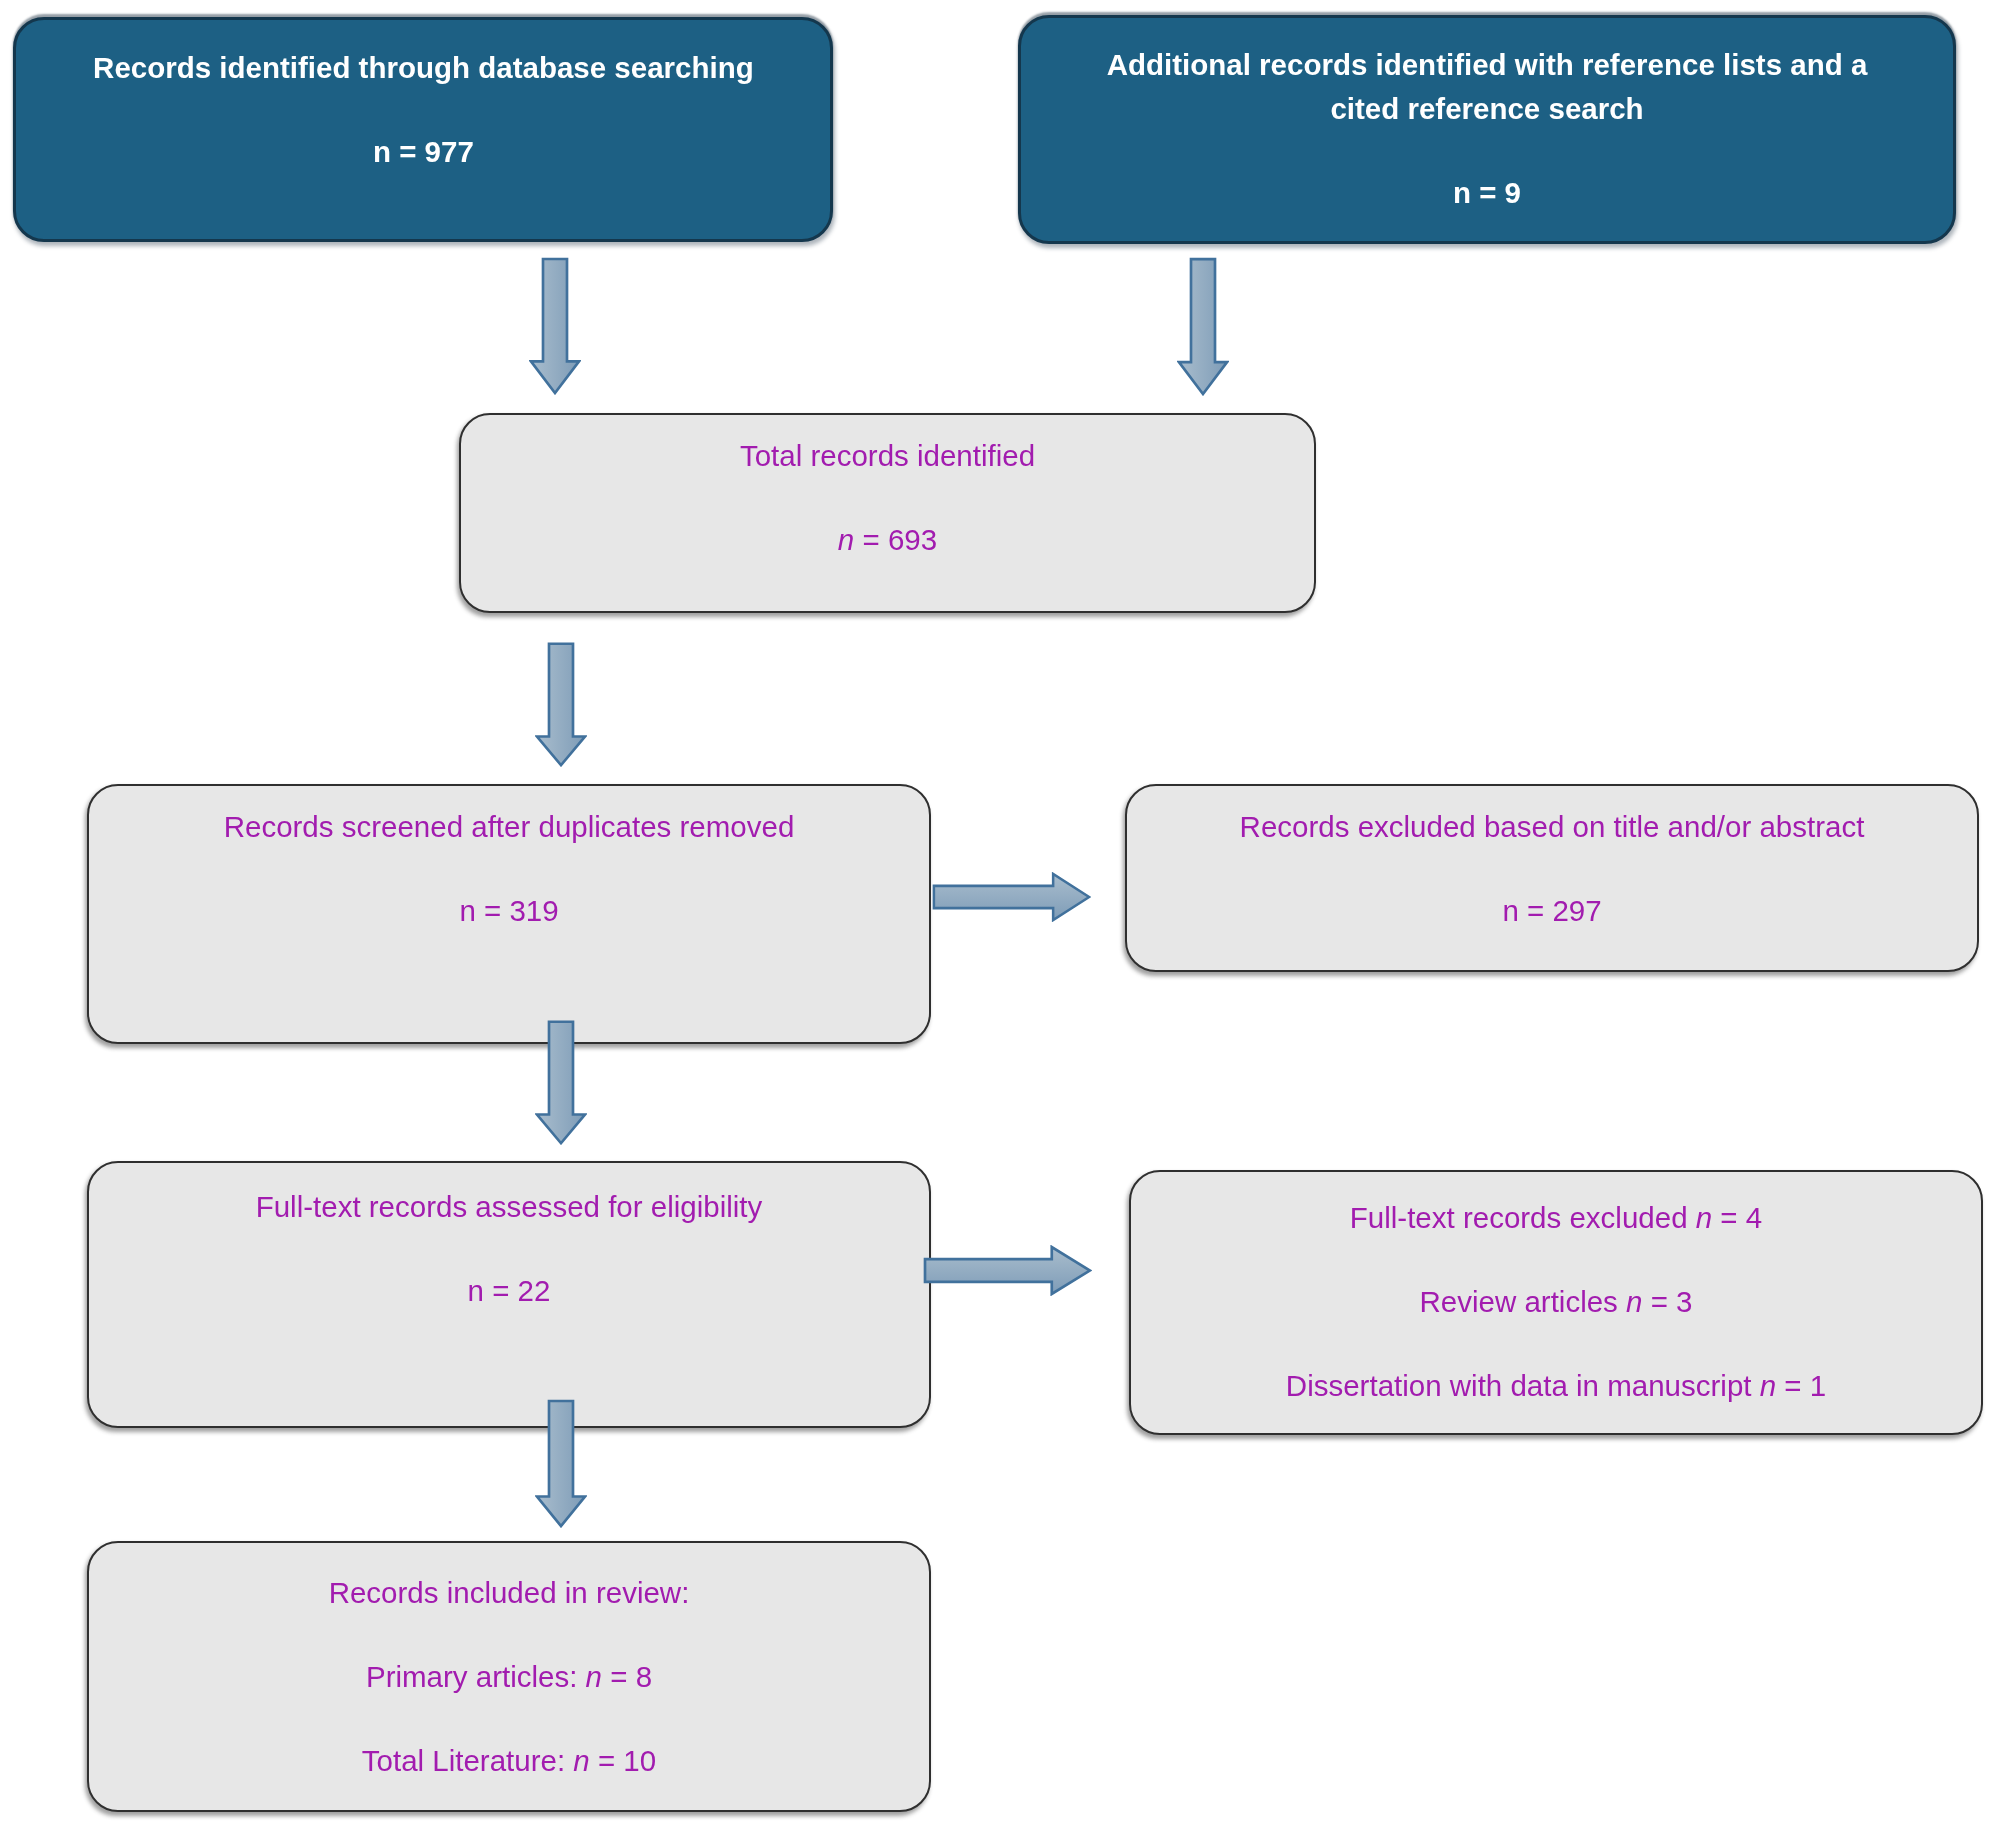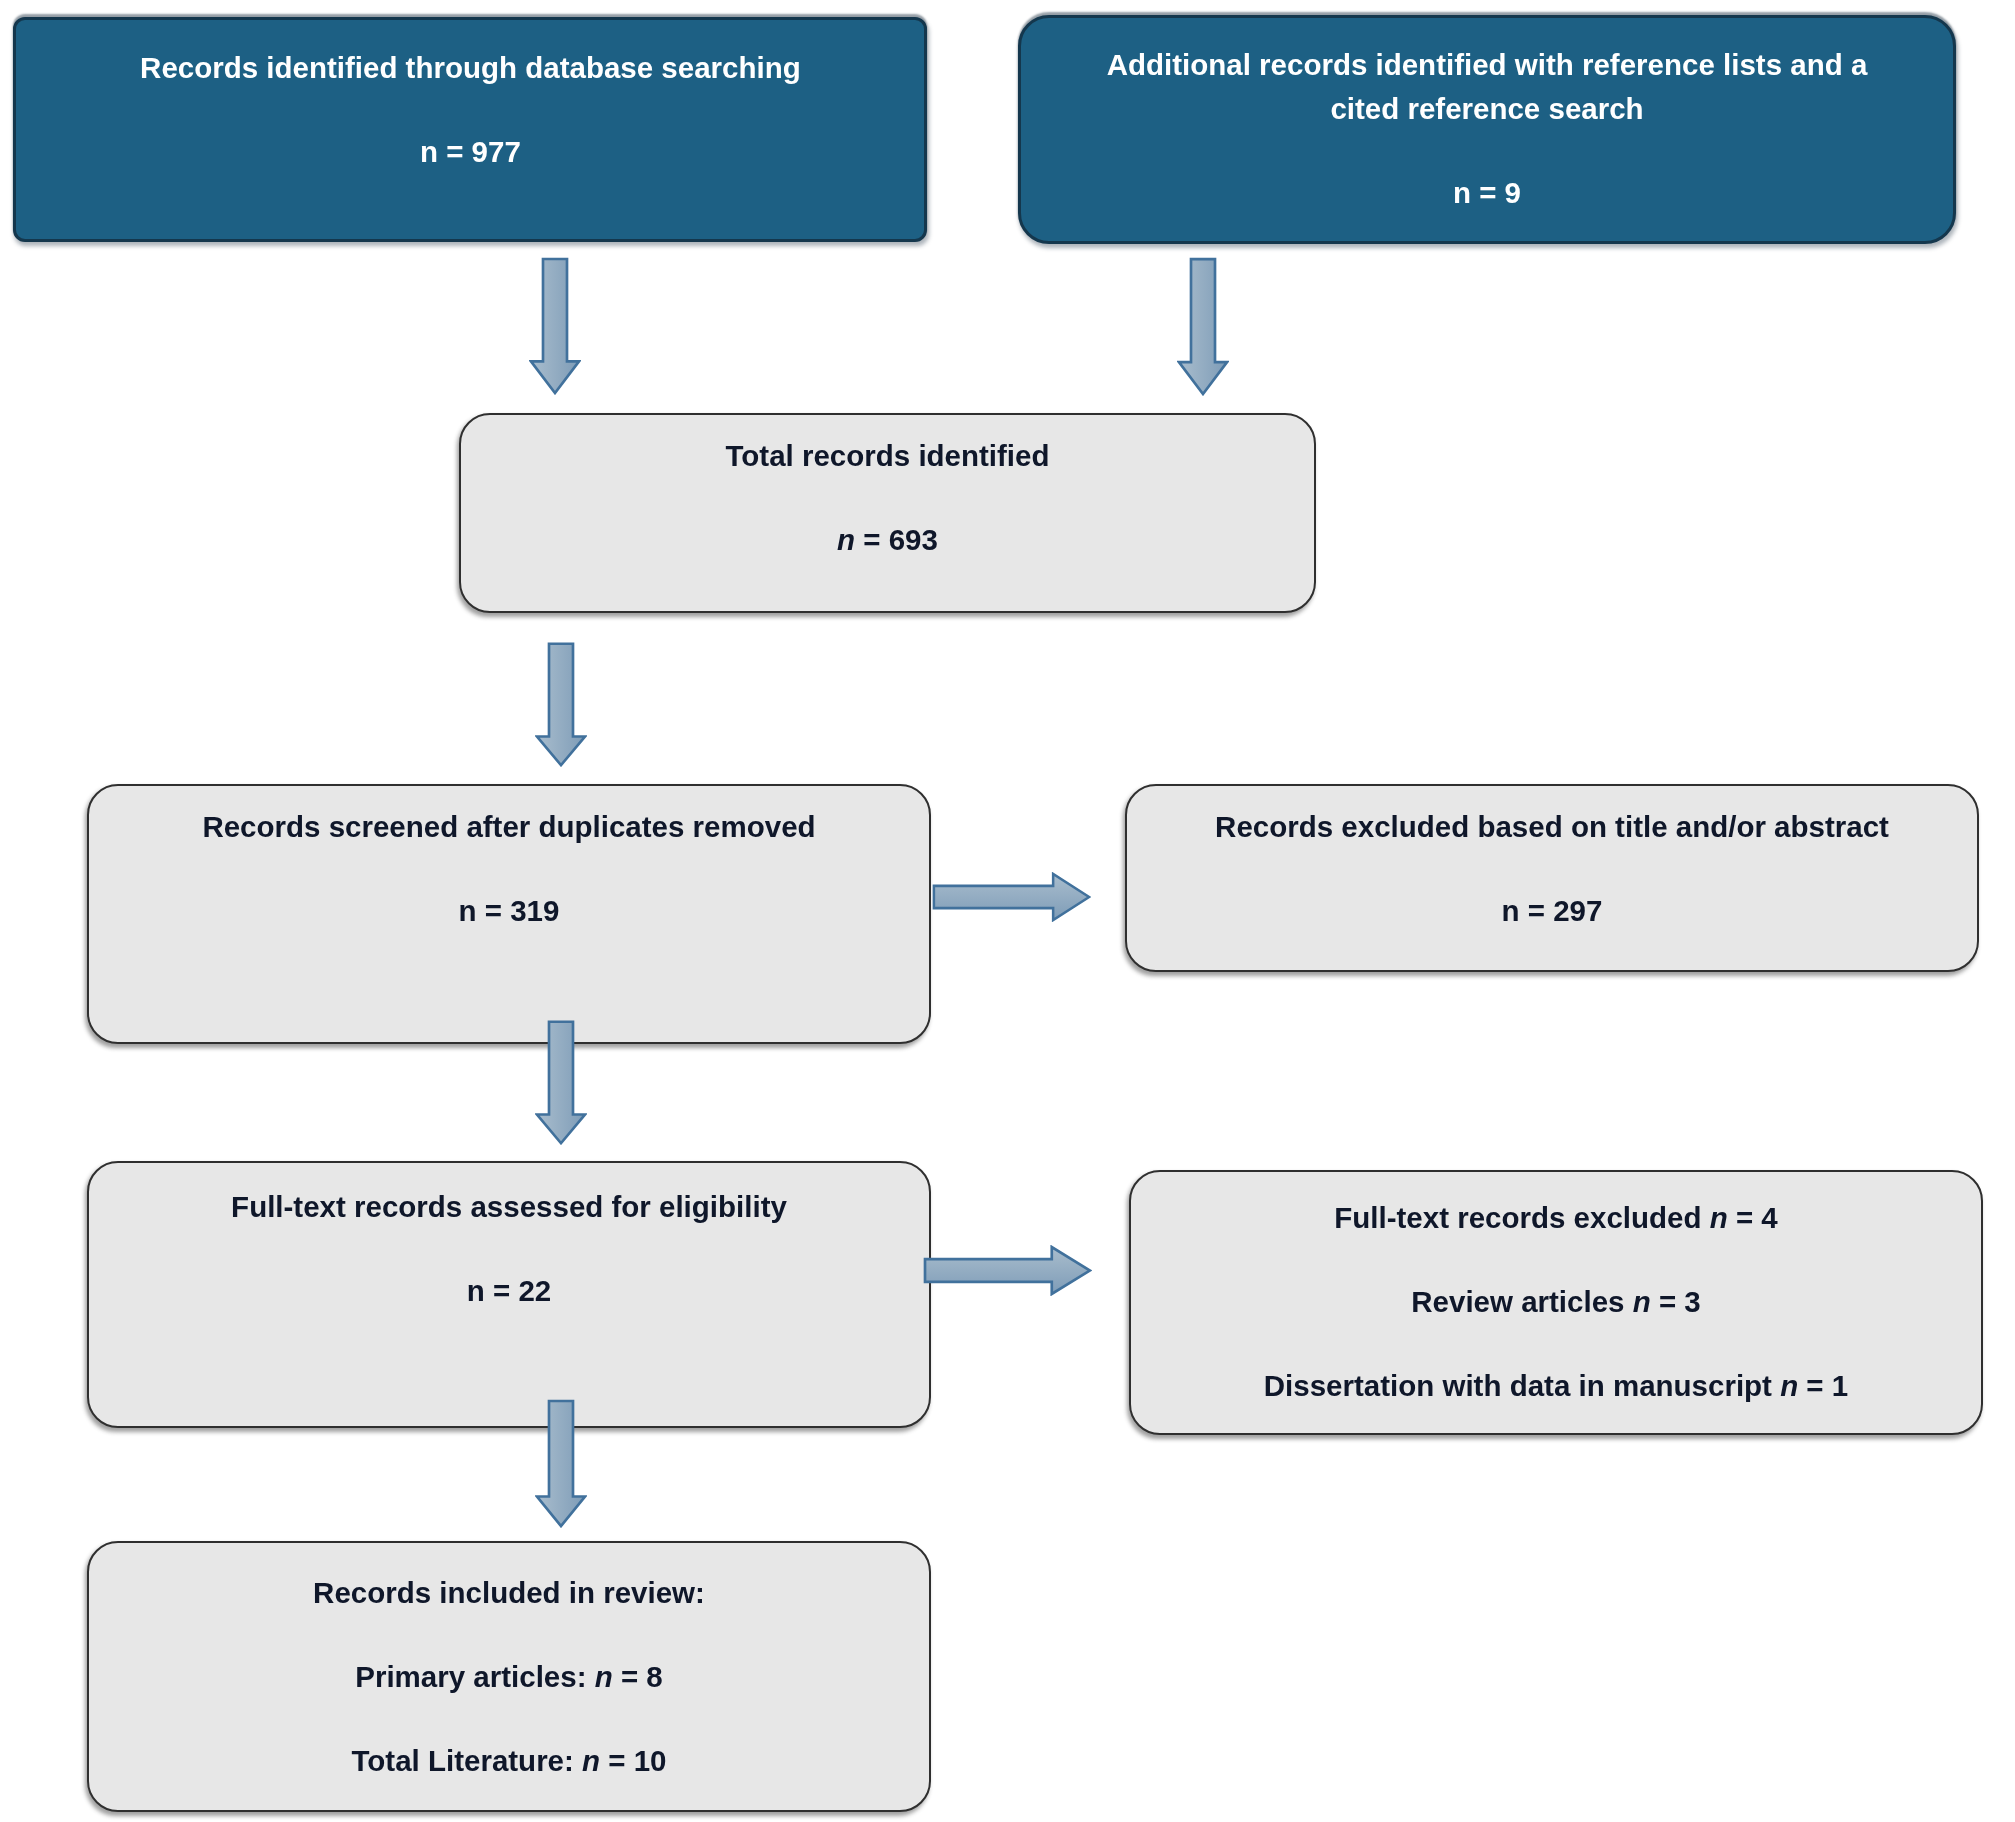--- a/index.html
+++ b/index.html
@@ -25,28 +25,28 @@
     border:3.3px solid #14374d;
     border-radius:31px;
     color:#ffffff;
     font-weight:700;
     box-shadow:0 -2.7px 2px rgba(25,45,62,0.45), 1.3px 3.3px 4.7px rgba(20,40,60,0.35);
   }
   .gray{
     background:#e7e7e7;
     border:2.7px solid #2f2f2f;
     border-radius:31px;
-    color:#0f172a;
-    font-weight:700;
+    color:#a21caf;
+    font-weight:400;
     box-shadow:-2px 3.3px 4px rgba(45,45,45,0.45);
   }
   .it{font-style:italic;}
 
   
-  #box-db       {left:13.4px;   top:17.4px;   width:914px; height:225px; padding:26px 40px 0;border-radius:12px;}
+  #box-db       {left:13.4px;   top:17.4px;   width:820px; height:225px; padding:26px 40px 0;}
   #box-ref      {left:1018px; top:14.7px;   width:938px; height:229px; padding:25px 57px 0;}
   #box-total    {left:459px;  top:413px;  width:857px; height:200px; padding:19.4px 40px 0;}
   #box-screened {left:87px;  top:784px; width:844px; height:260px; padding:19px 40px 0;}
   #box-excl1    {left:1125px; top:784px; width:854px; height:188px; padding:19px 40px 0;}
   #box-fulltext {left:87px;  top:1161px; width:844px; height:267px; padding:22px 40px 0;}
   #box-excl2    {left:1129px; top:1170px; width:854px; height:265px; padding:24px 40px 0;}
   #box-included {left:87px;  top:1541px; width:844px; height:271px; padding:27.5px 40px 0;}
 
   .arrow{position:absolute;display:block;}
   #arrow-v1{left:529px;  top:257px;  width:52px;  height:138px;}

